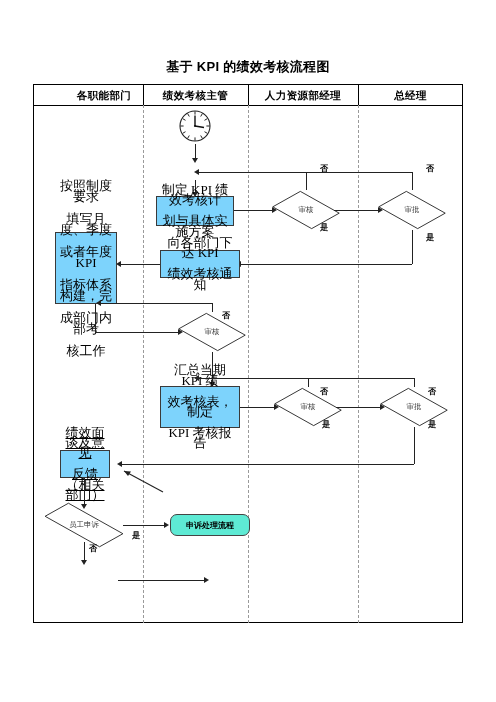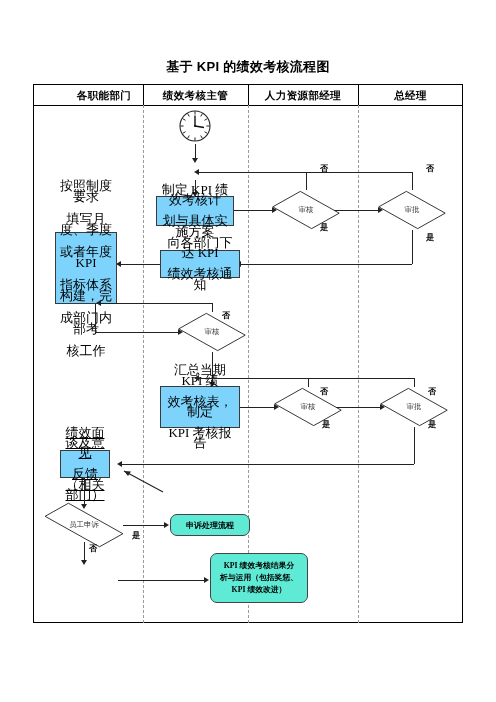--- a/index.html
+++ b/index.html
@@ -337,21 +337,14 @@
   </div>
 
   <div class="v dk" style="left:84px;top:542px;height:20px;"></div>
   <div class="arr d" style="left:80.8px;top:560px;"></div>
   <div class="yn" style="left:89px;top:543px;">否</div>
 
 
   <div class="h dk" style="left:118px;top:580px;width:88px;"></div>
   <div class="arr r" style="left:204px;top:576.8px;"></div>
 
-  <div class="node rounded plain" style="left:210px;top:553px;width:98px;height:50px;">
-    <span style="line-height:12px;font-size:7.8px;">
-      <span>KPI 绩效考核结果分</span><br>
-      <span>析与运用（包括奖惩、</span><br>
-      <span>KPI 绩效改进）</span>
-    </span>
-  </div>
 
 </div>
 
 </body></html>

